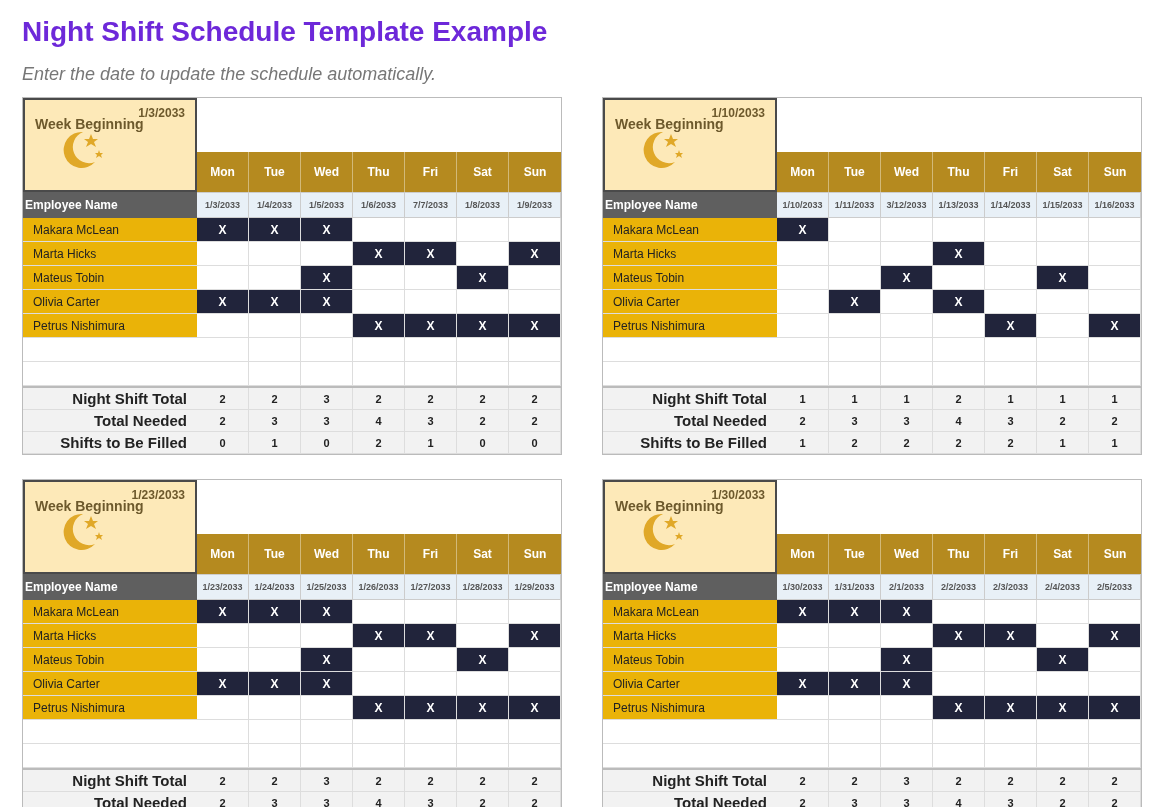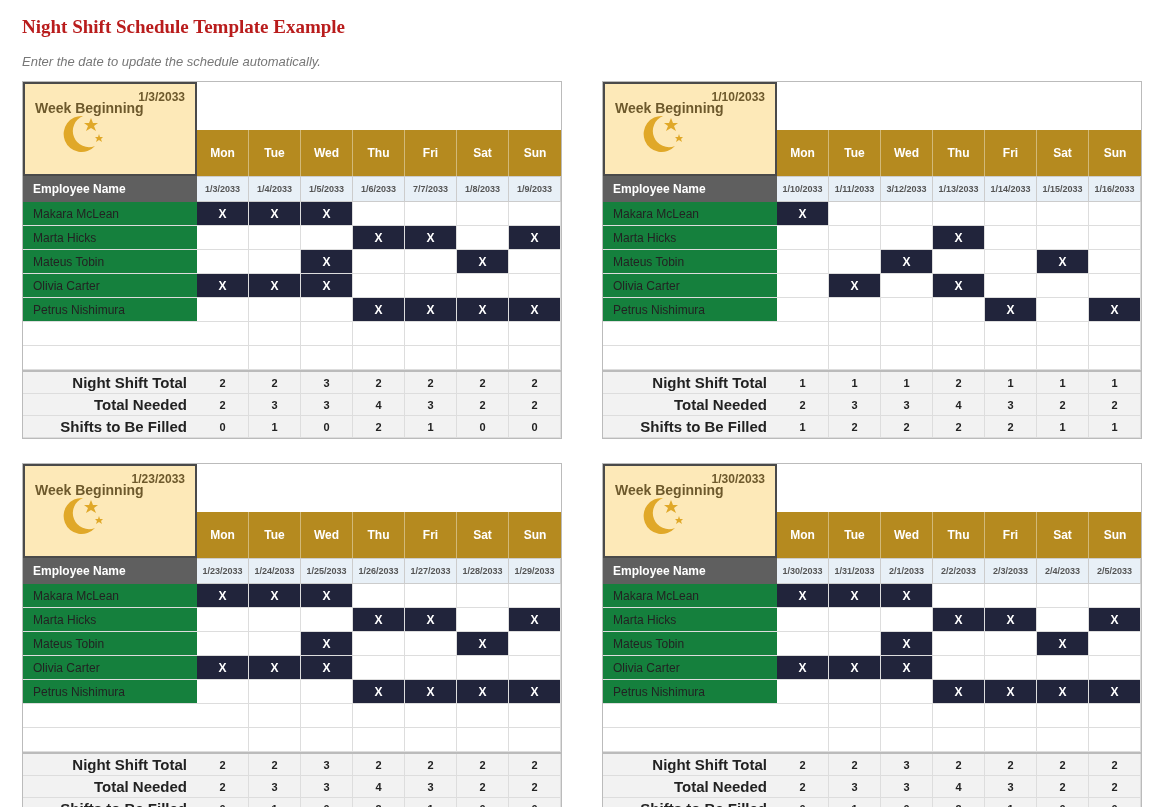--- a/index.html
+++ b/index.html
@@ -5,30 +5,29 @@
   * { box-sizing: border-box; }
   body {
     margin: 0;
     padding: 16px 22px;
     font-family: "Segoe UI", Arial, sans-serif;
     background: #fff;
     color: #222;
     width: 1156px;
   }
   .page-title {
-    font-size: 19px;
+    font-size: 28px;
     font-weight: 700;
-    color: #b91c1c;
+    color: #6d28d9;
     margin: 0 0 8px 0;
-    font-family: Liberation Serif, serif;
   }
   .subtitle {
     font-style: italic;
     color: #777;
-    font-size: 13px;
+    font-size: 18px;
     margin: 16px 0 12px 0;
   }
   .grid {
     display: grid;
     grid-template-columns: 1fr 1fr;
     column-gap: 40px;
     row-gap: 24px;
   }
   .block {
     border: 1px solid #bbb;
@@ -60,21 +59,21 @@
     font-size: 12px;
     font-weight: 700;
     color: #6d592c;
   }
   .moon {
     position: absolute;
     left: 28px; bottom: 8px;
   }
   .day-head {
     display: flex;
-    height: 46px;
+    height: 40px;
     margin-top: 48px;
     flex: 1;
   }
   .day-head div {
     width: 52px;
     background: #b58a1f;
     color: #fff;
     font-size: 12px;
     font-weight: 700;
     display: flex;
@@ -86,21 +85,21 @@
   
   .label-row { display: flex; height: 26px; }
   .label-row .emp {
     width: 174px;
     background: #5f5f5f;
     color: #fff;
     font-size: 12px;
     font-weight: 700;
     display: flex;
     align-items: center;
-    padding-left: 10px;
+    padding-left: 2px;
   }
   .label-row .date {
     width: 52px;
     background: #e8f0f7;
     border: 1px solid #ccc;
     border-left: 0;
     font-size: 9px;
     color: #555;
     font-weight: 600;
     display: flex;
@@ -109,21 +108,21 @@
   }
   
   .row { display: flex; height: 24px; }
   .row .name {
     width: 174px;
     font-size: 12px;
     border-bottom: 1px solid #ddd;
     display: flex;
     align-items: center;
     padding-left: 10px;
-    background: #15803d;
+    background: #eab308;
   }
   .row .cell {
     width: 52px;
     border: 1px solid #ddd;
     border-top: 0;
     border-left: 0;
     font-size: 12px;
     font-weight: 700;
     display: flex;
     align-items: center;

